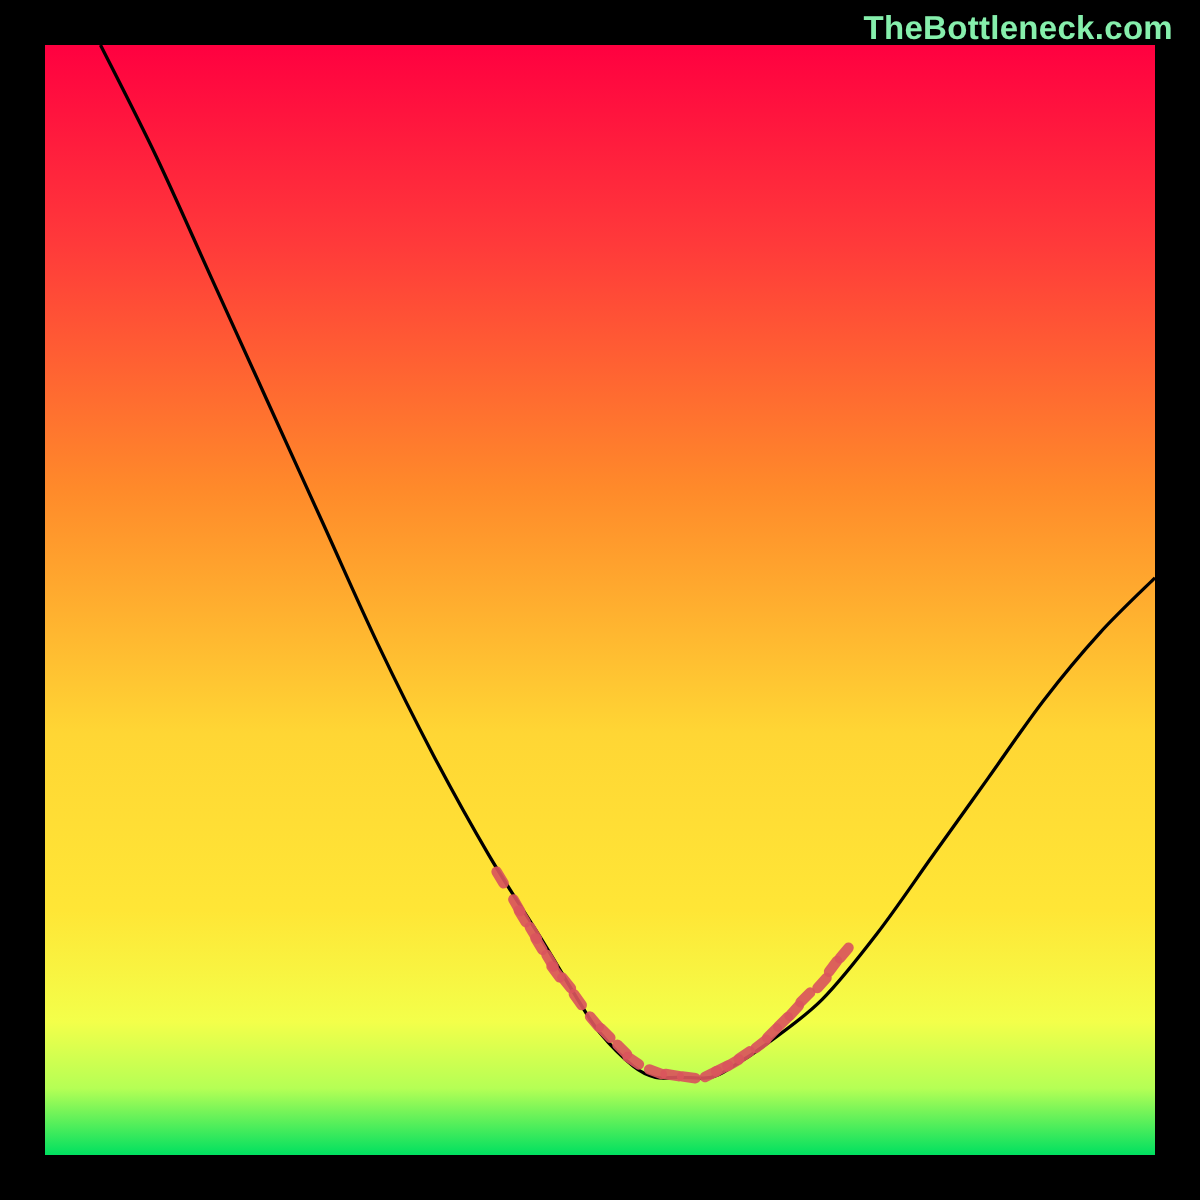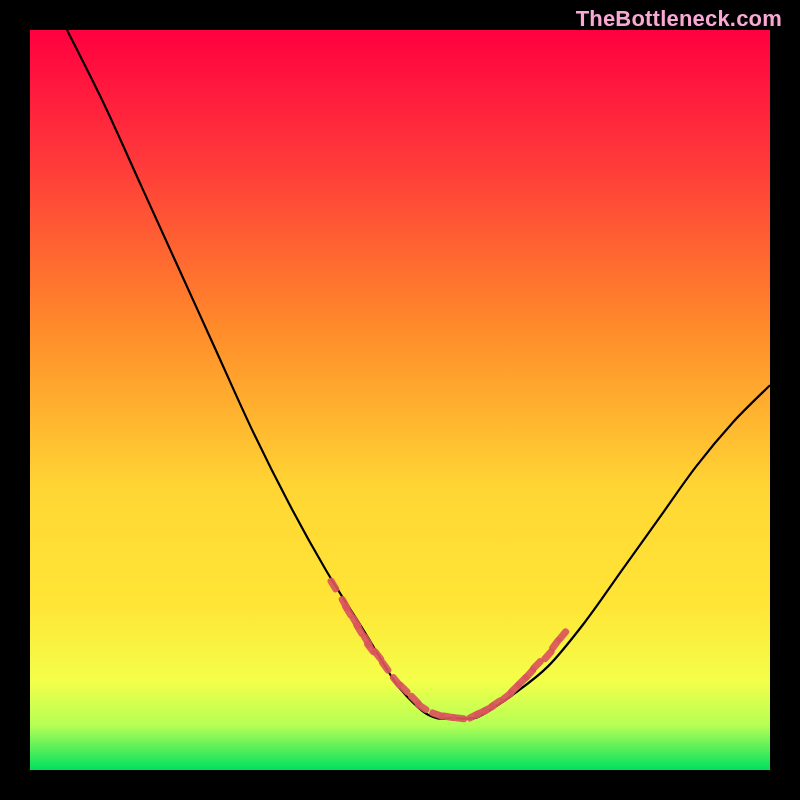--- a/index.html
+++ b/index.html
@@ -14,21 +14,21 @@
   .container {
     position: relative;
     width: 800px;
     height: 800px;
     background: #000;
   }
   .watermark {
     position: absolute;
     top: 6px;
     right: 18px;
-    color: #f9a8d4;
+    color: #86efac;
     font-size: 22px;
     font-weight: 600;
     z-index: 10;
     letter-spacing: 0.2px;
   }
   .plot-area {
     position: absolute;
     left: 30px;
     top: 30px;
     width: 740px;

